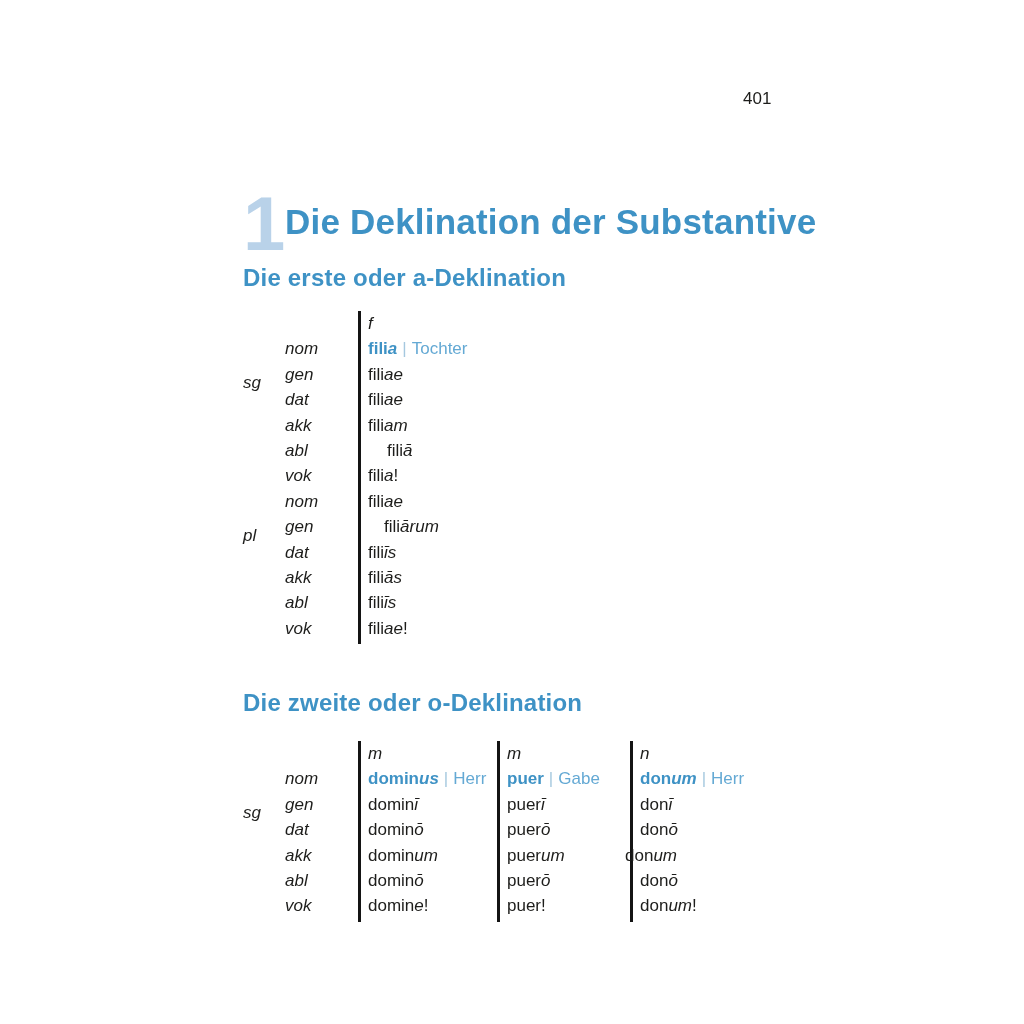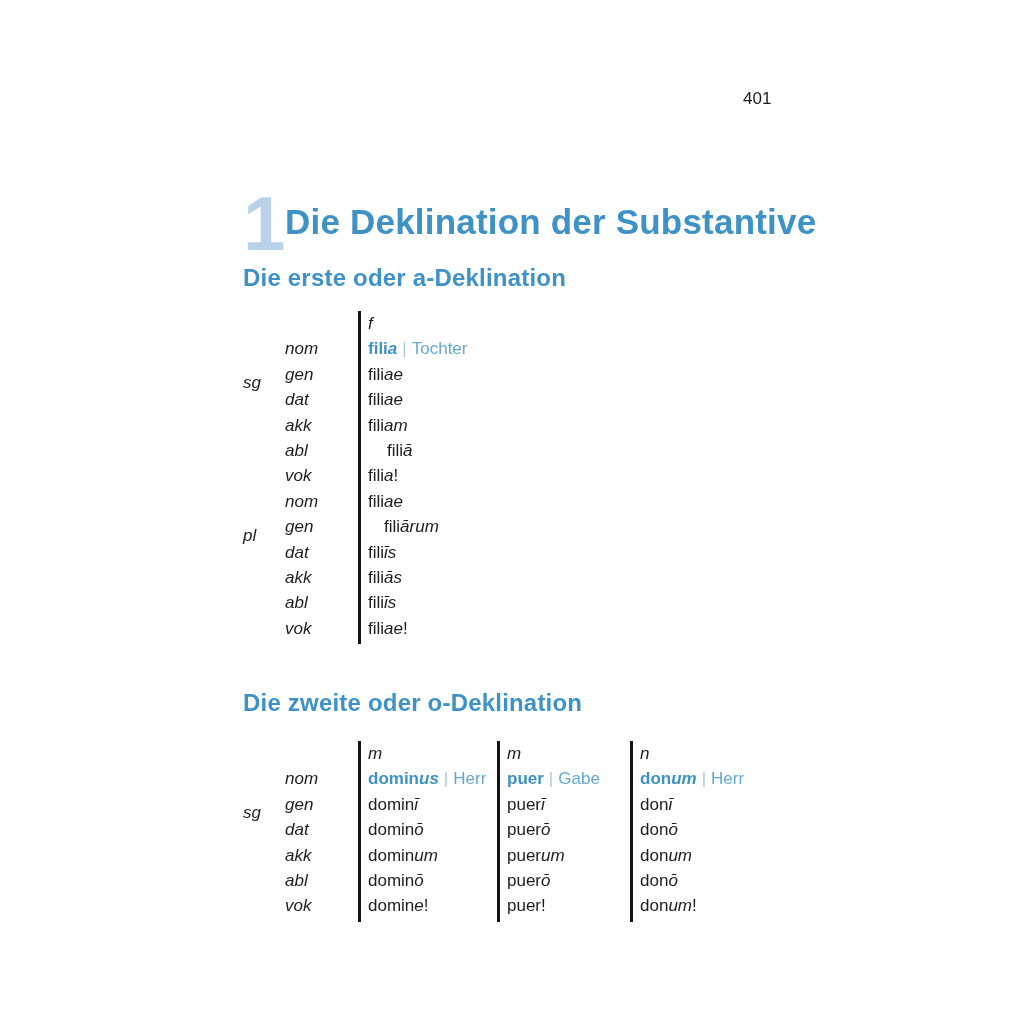--- a/index.html
+++ b/index.html
@@ -198,21 +198,21 @@
         <div class="trow">
           <span class="lbl-case">dat</span>
           <span class="wcell" style="left: 125px;"><span class="word"><span class="stem">domin</span><em class="ending">ō</em></span></span>
           <span class="wcell" style="left: 264px;"><span class="word"><span class="stem">puer</span><em class="ending">ō</em></span></span>
           <span class="wcell" style="left: 397px;"><span class="word"><span class="stem">don</span><em class="ending">ō</em></span></span>
         </div>
         <div class="trow">
           <span class="lbl-case">akk</span>
           <span class="wcell" style="left: 125px;"><span class="word"><span class="stem">domin</span><em class="ending">um</em></span></span>
           <span class="wcell" style="left: 264px;"><span class="word"><span class="stem">puer</span><em class="ending">um</em></span></span>
-          <span class="wcell" style="left: 397px; text-align: center;"><span class="word"><span class="stem">don</span><em class="ending">um</em></span></span>
+          <span class="wcell" style="left: 382px; text-align: center;"><span class="word"><span class="stem">don</span><em class="ending">um</em></span></span>
         </div>
         <div class="trow">
           <span class="lbl-case">abl</span>
           <span class="wcell" style="left: 125px;"><span class="word"><span class="stem">domin</span><em class="ending">ō</em></span></span>
           <span class="wcell" style="left: 264px;"><span class="word"><span class="stem">puer</span><em class="ending">ō</em></span></span>
           <span class="wcell" style="left: 397px;"><span class="word"><span class="stem">don</span><em class="ending">ō</em></span></span>
         </div>
         <div class="trow">
           <span class="lbl-case">vok</span>
           <span class="wcell" style="left: 125px;"><span class="word"><span class="stem">domin</span><em class="ending">e</em><span class="suffix">!</span></span></span>

